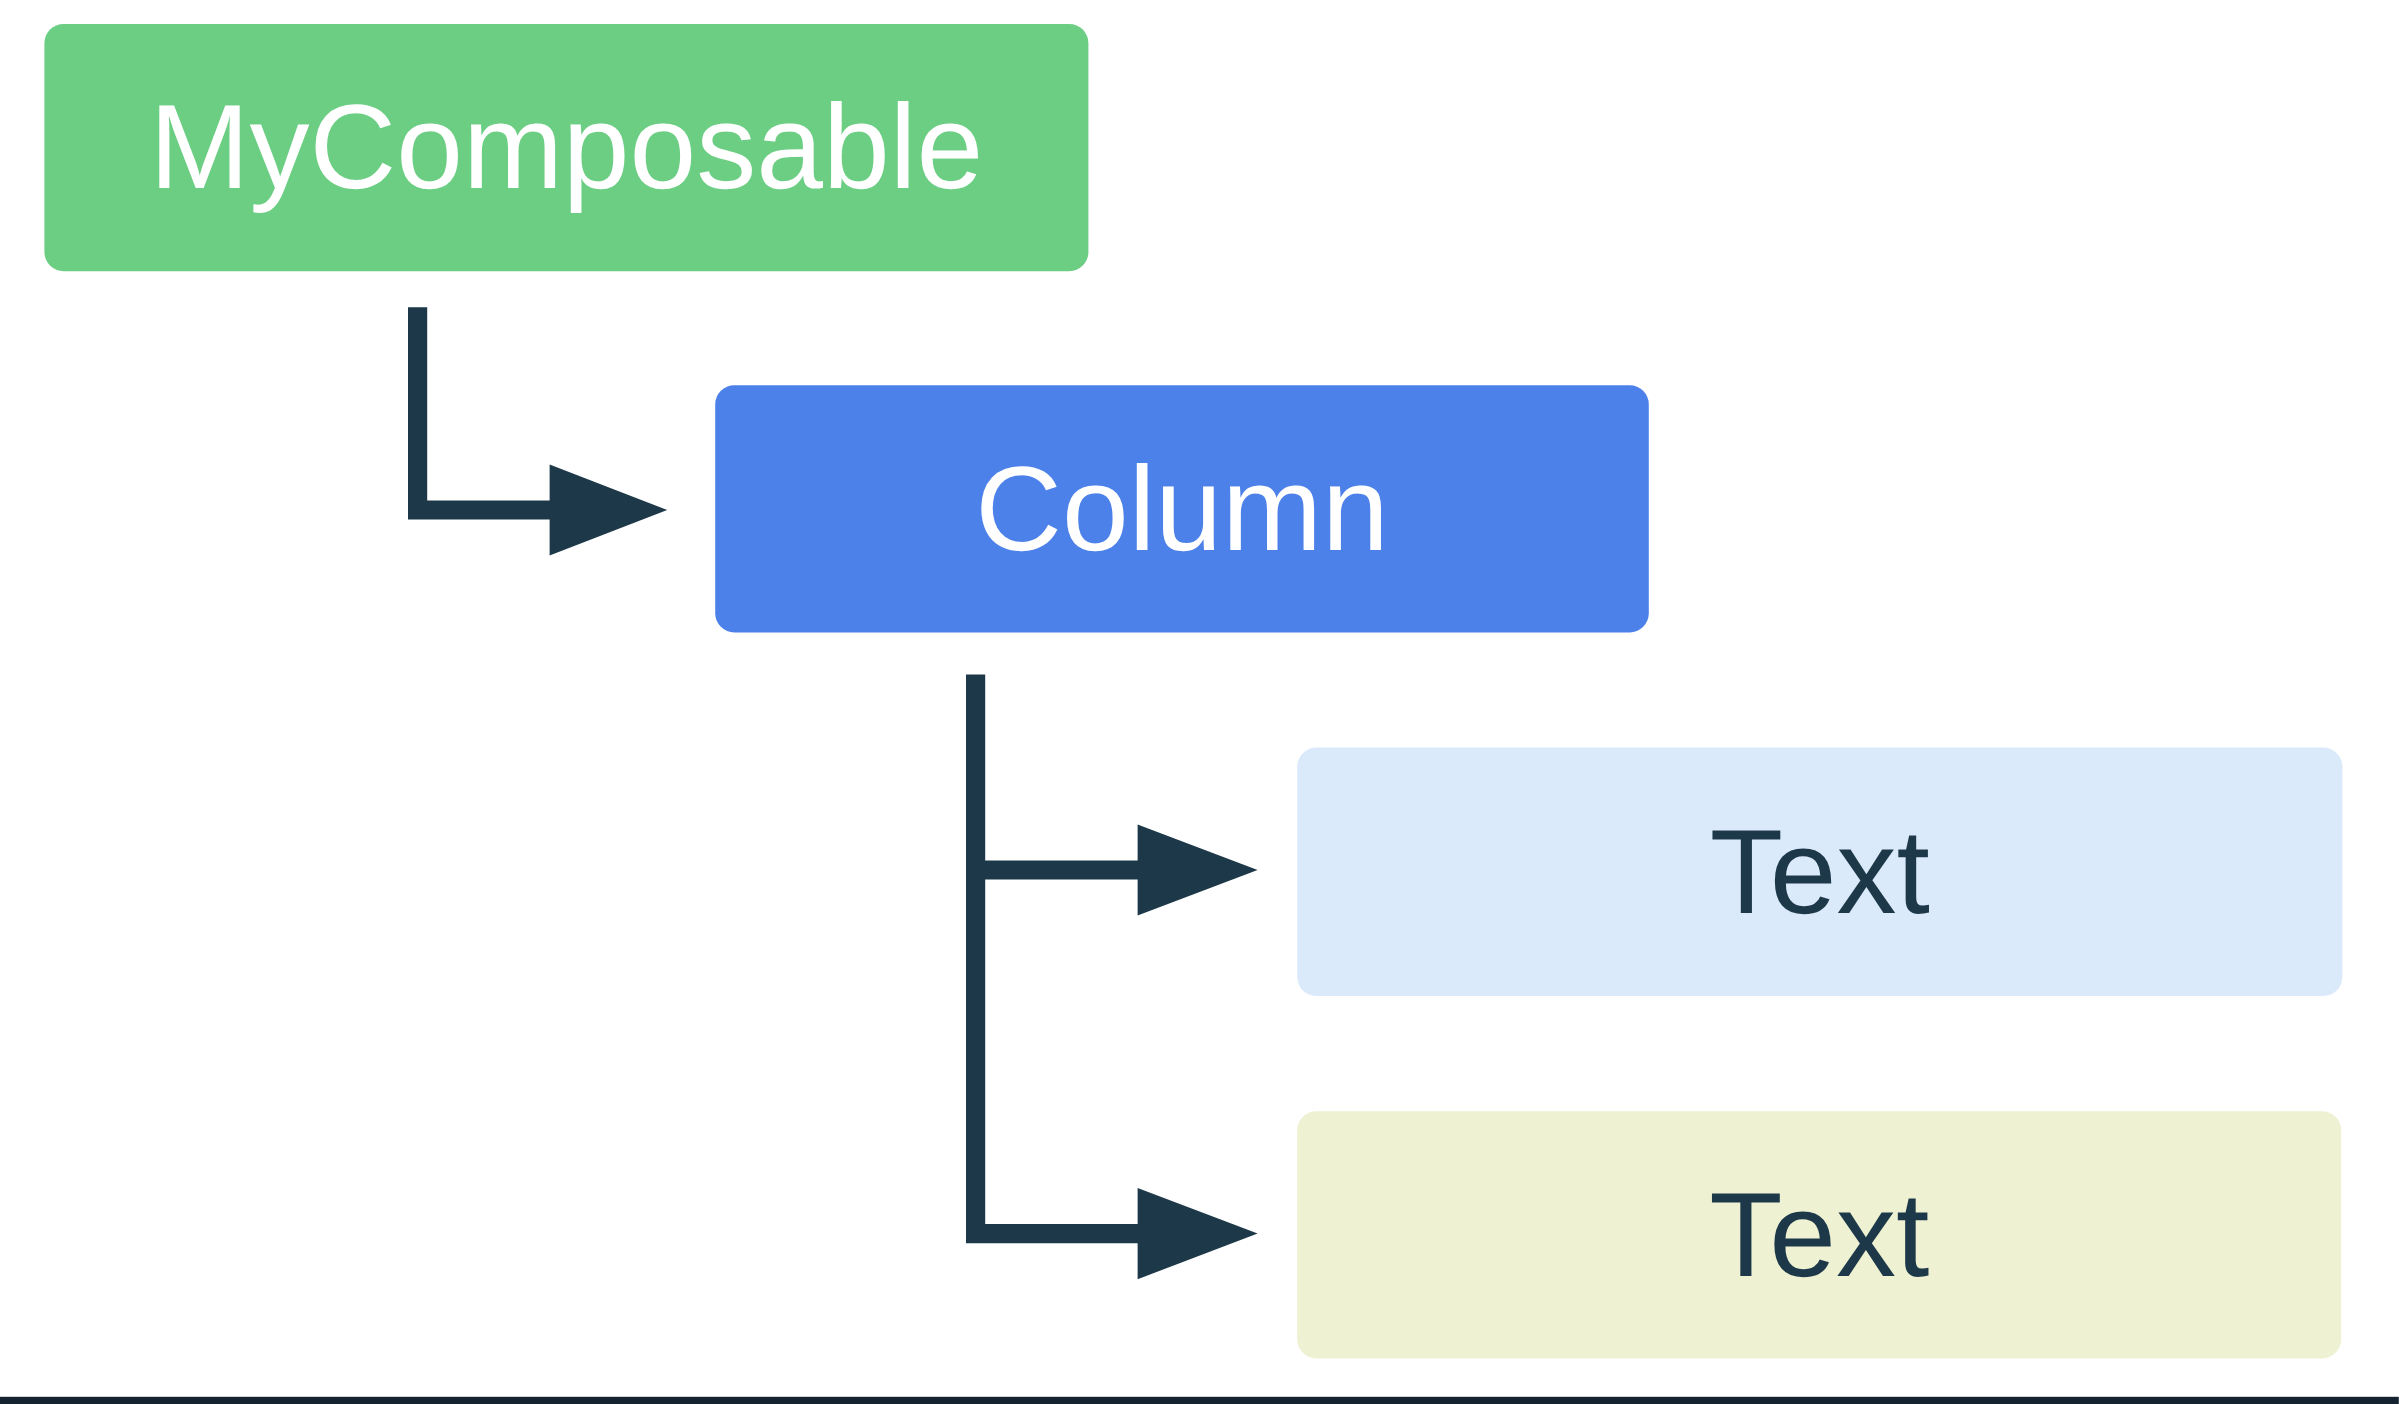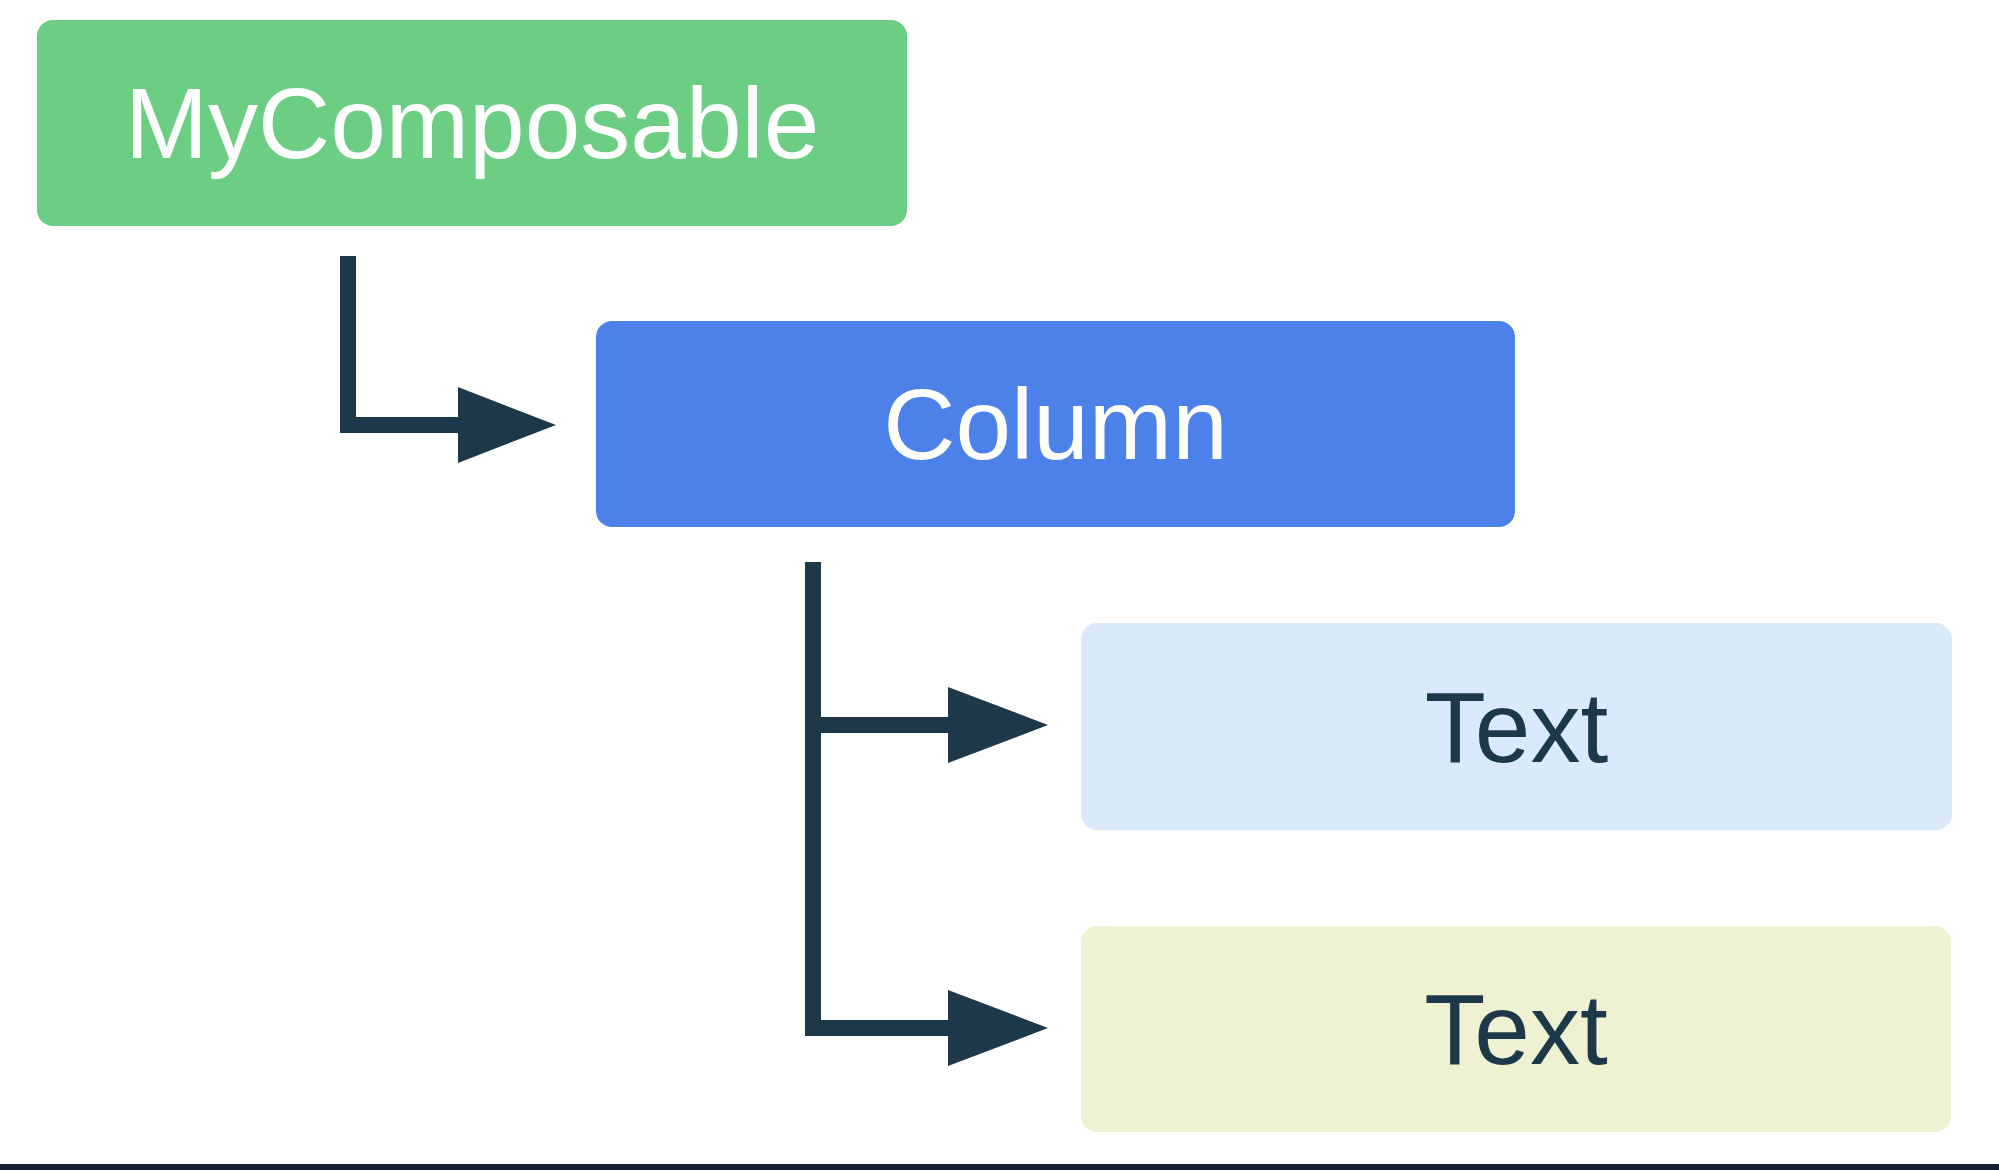--- a/index.html
+++ b/index.html
@@ -27,21 +27,21 @@
     display: flex;
     align-items: center;
     justify-content: center;
   }
   .node-label {
     font-size: 100px;
     line-height: 1;
     white-space: nowrap;
   }
   #node-mycomposable { left: 37px;   top: 20px;  width: 870px; }
-  #node-column       { left: 596px;  top: 321px; width: 919px; }
+  #node-column       { left: 596px;  top: 321px; width: 778px; }
   #node-text-1       { left: 1081px; top: 623px; width: 871px; height: 207px; }
   #node-text-2       { left: 1081px; top: 926px; width: 870px; }
   .connectors {
     position: absolute;
     left: 0; top: 0;
     width: 1999px;
     height: 1170px;
     pointer-events: none;
   }
   .bottom-line {

